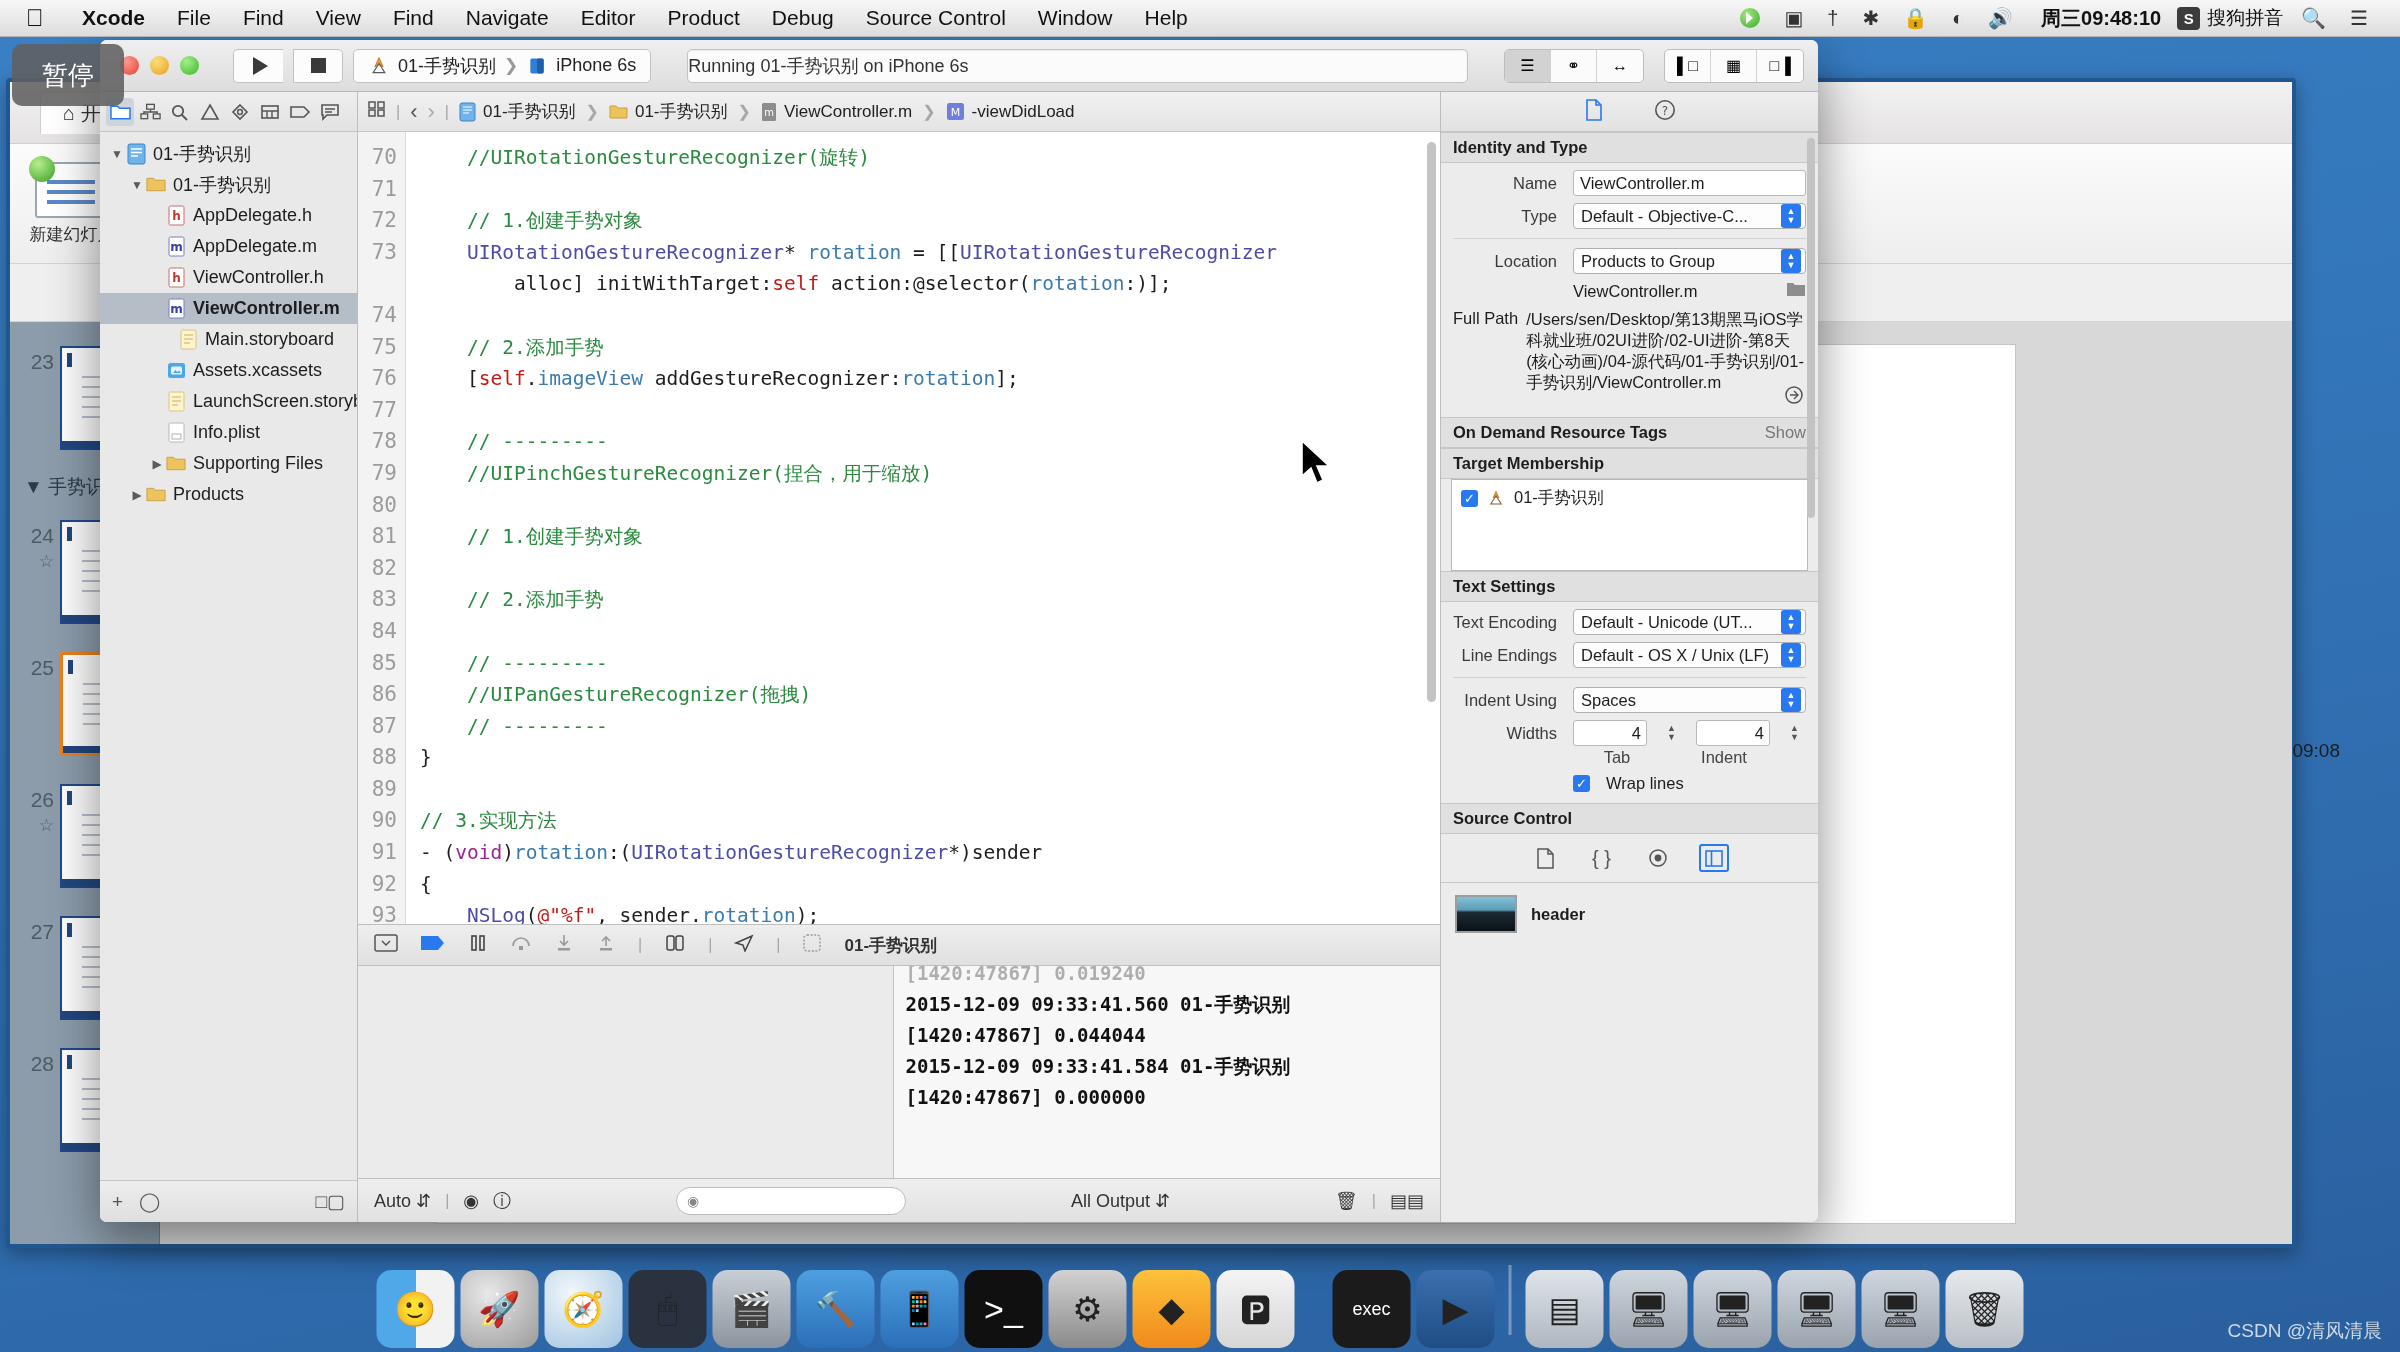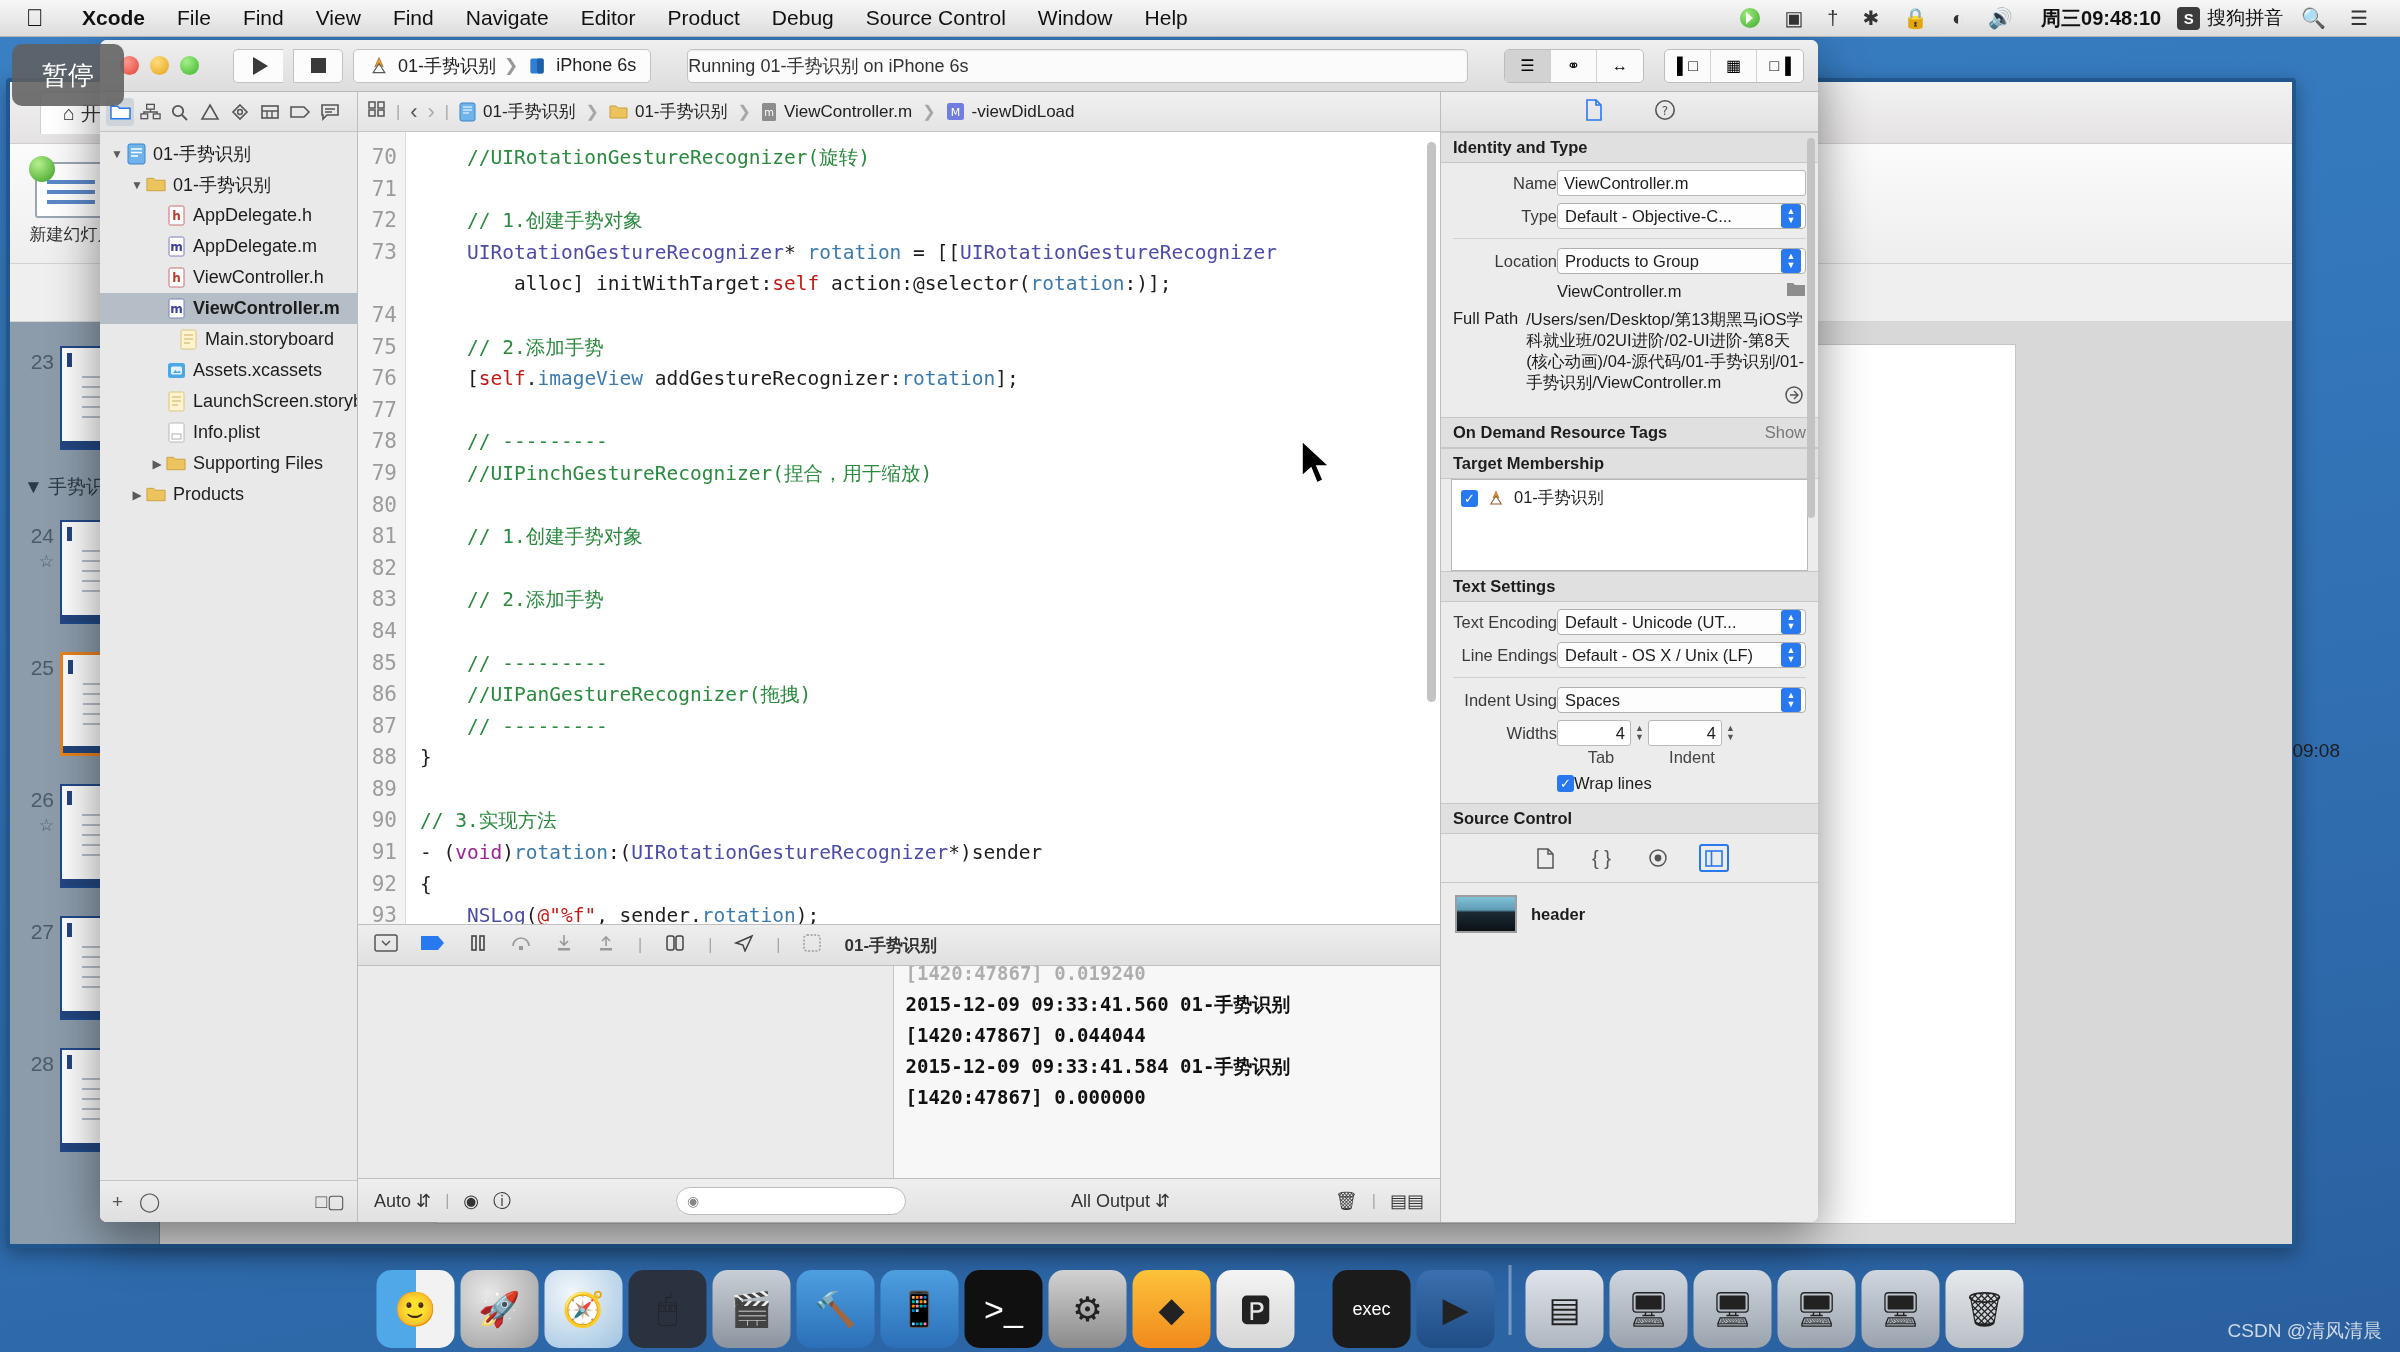--- a/index.html
+++ b/index.html
@@ -162,21 +162,21 @@
     display:flex;align-items:center;padding:0 10px;}
 
   
   #inspector{width:378px;flex:none;background:#ececec;border-left:1px solid #bdbdbd;display:flex;flex-direction:column;}
   #insp-tabs{height:40px;display:flex;align-items:center;justify-content:center;gap:50px;
     background:linear-gradient(180deg,#eeeeee,#e2e2e2);border-bottom:1px solid #c5c5c5;}
   #insp-body{flex:1;overflow:hidden;font-size:16.5px;color:#1d1d1d;position:relative;}
   .sechead{background:#e0e0e0;border-bottom:1px solid #c7c7c7;border-top:1px solid #c7c7c7;
     padding:5px 12px;font-weight:bold;font-size:16.5px;display:flex;justify-content:space-between;align-items:center;}
   .sechead .show{font-weight:normal;color:#777;}
-  .frm{display:flex;align-items:center;margin:7px 12px;gap:0;}
+  .frm{display:flex;align-items:center;margin:7px 12px;gap:16px;}
   .frm .lbl{width:104px;text-align:right;color:#3a3a3a;flex:none;font-size:16.5px;}
   .txtfield{flex:1;height:26px;background:#fff;border:1px solid #b9b9b9;border-radius:3px;
     padding:0 6px;display:flex;align-items:center;font-size:16.5px;overflow:hidden;white-space:nowrap;}
   .popup{flex:1;height:26px;background:#fdfdfd;border:1px solid #b0b0b0;border-radius:4px;
     display:flex;align-items:center;padding:0 4px 0 7px;font-size:16.5px;white-space:nowrap;overflow:hidden;}
   .popup .stepper{margin-left:auto;width:20px;height:24px;background:#2878f0;border-radius:3px;color:#fff;
     display:flex;flex-direction:column;align-items:center;justify-content:center;font-size:9px;line-height:9px;flex:none;}
   .hr{height:1px;background:#d0d0d0;margin:9px 12px;}
   .pathwrap{display:flex;margin:6px 12px;gap:8px;}
   .pathtxt{flex:1;line-height:21px;word-break:break-all;font-size:16.5px;}

